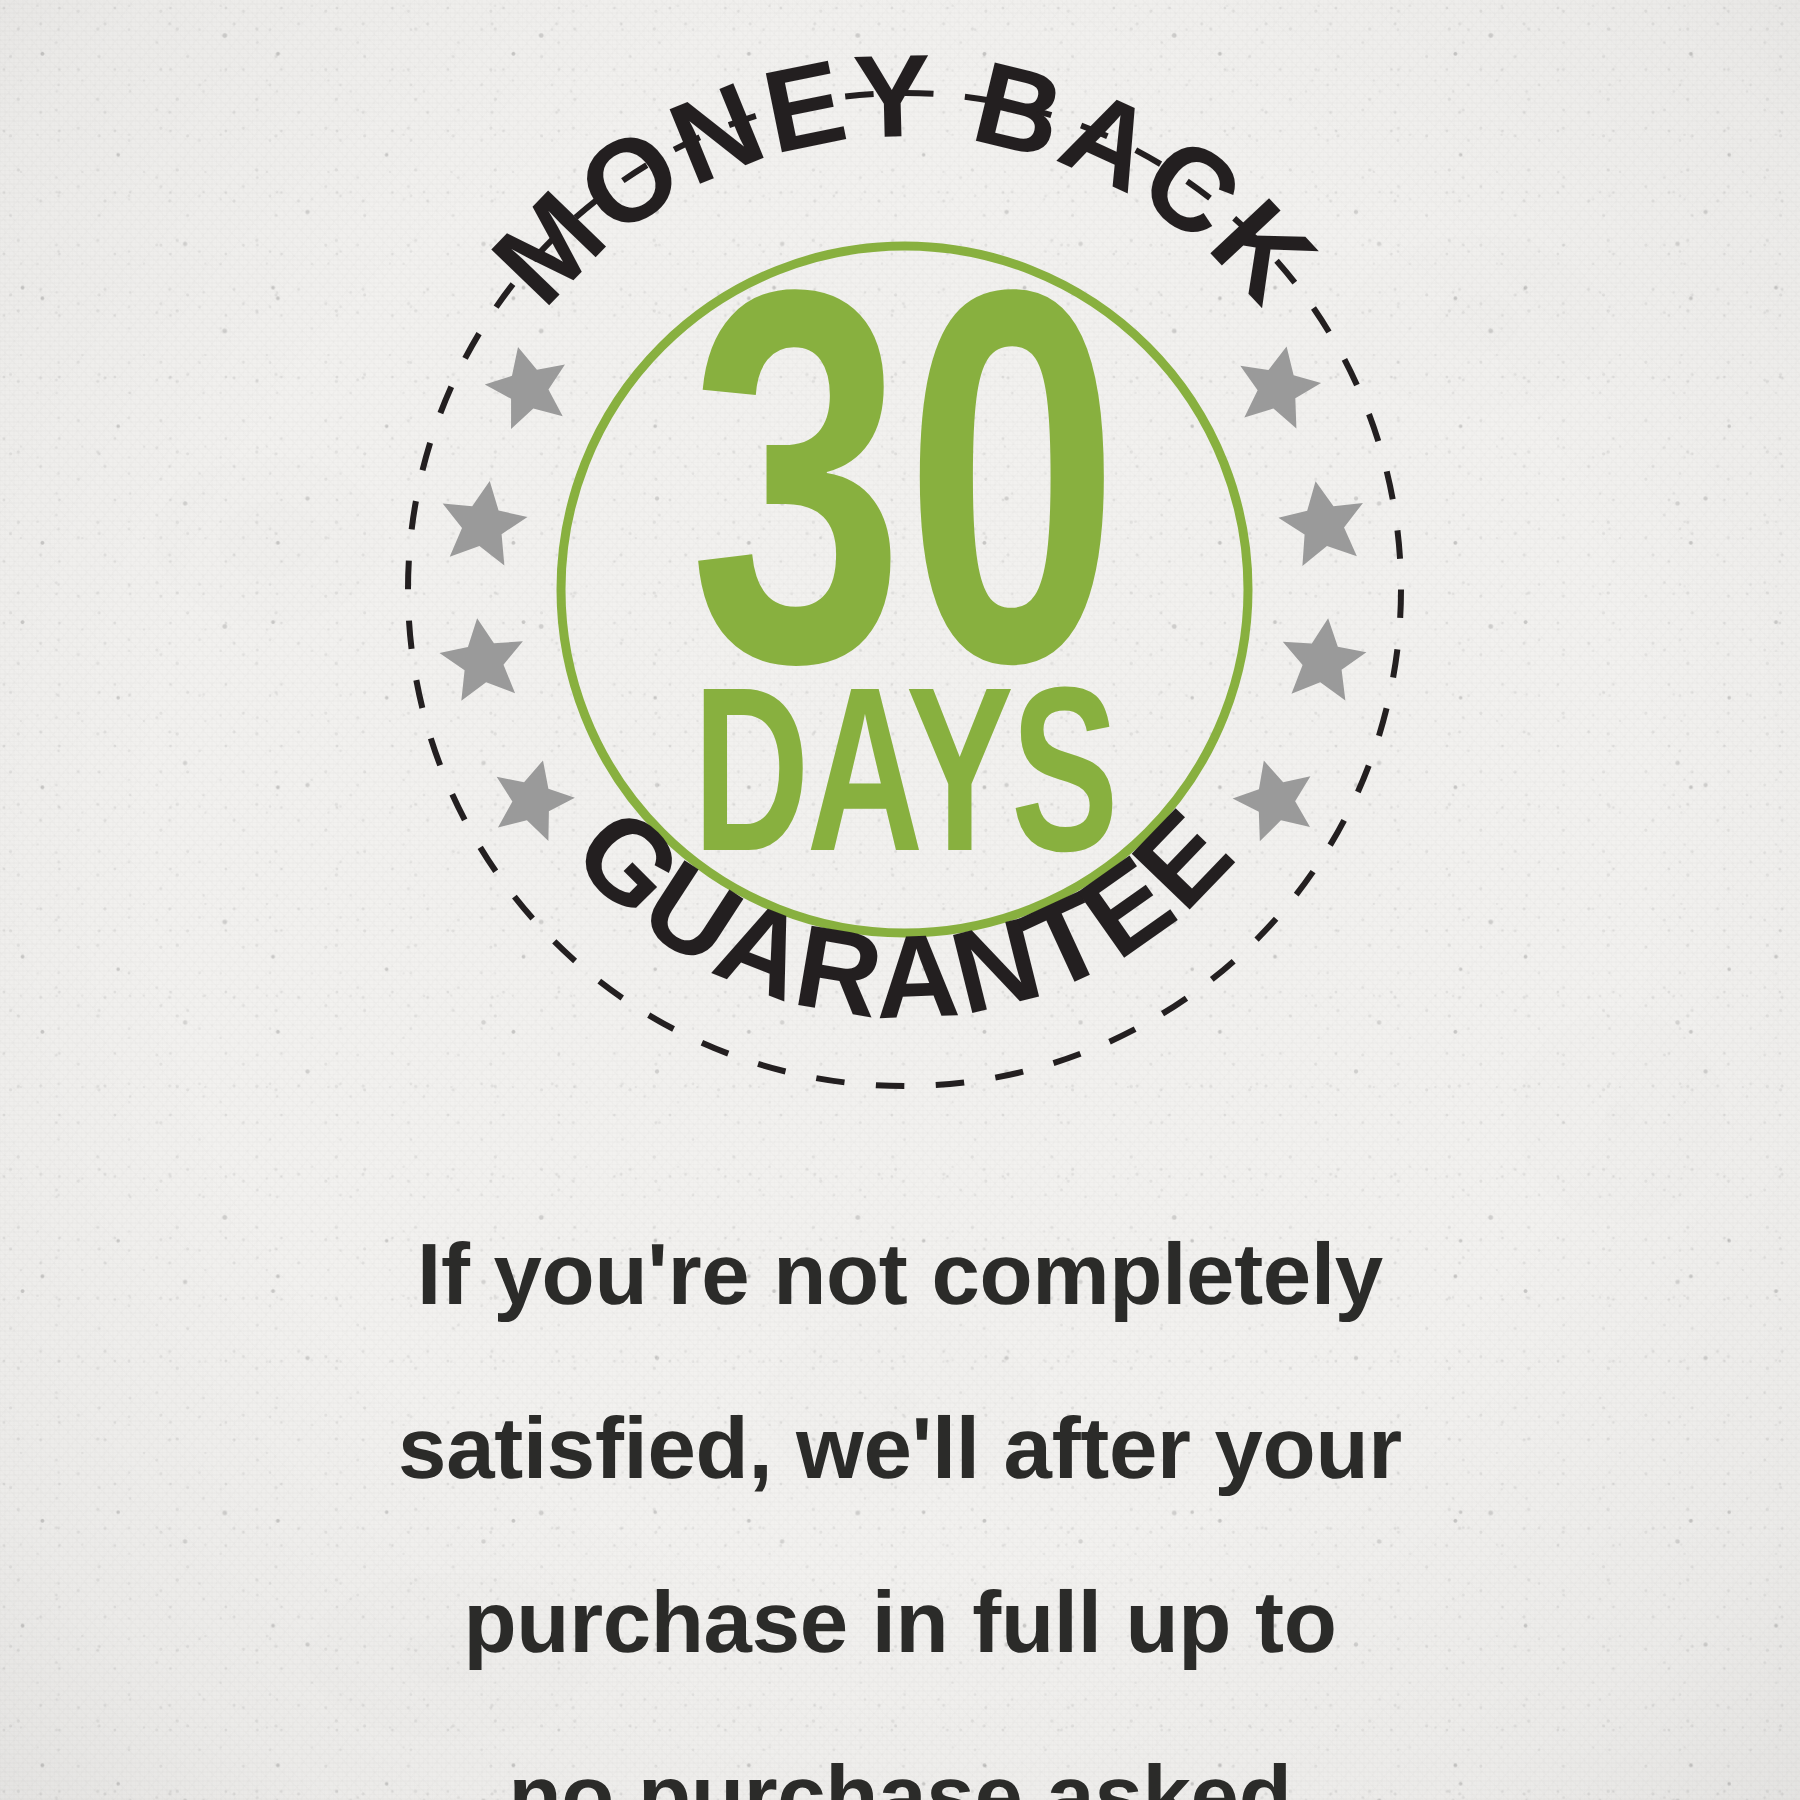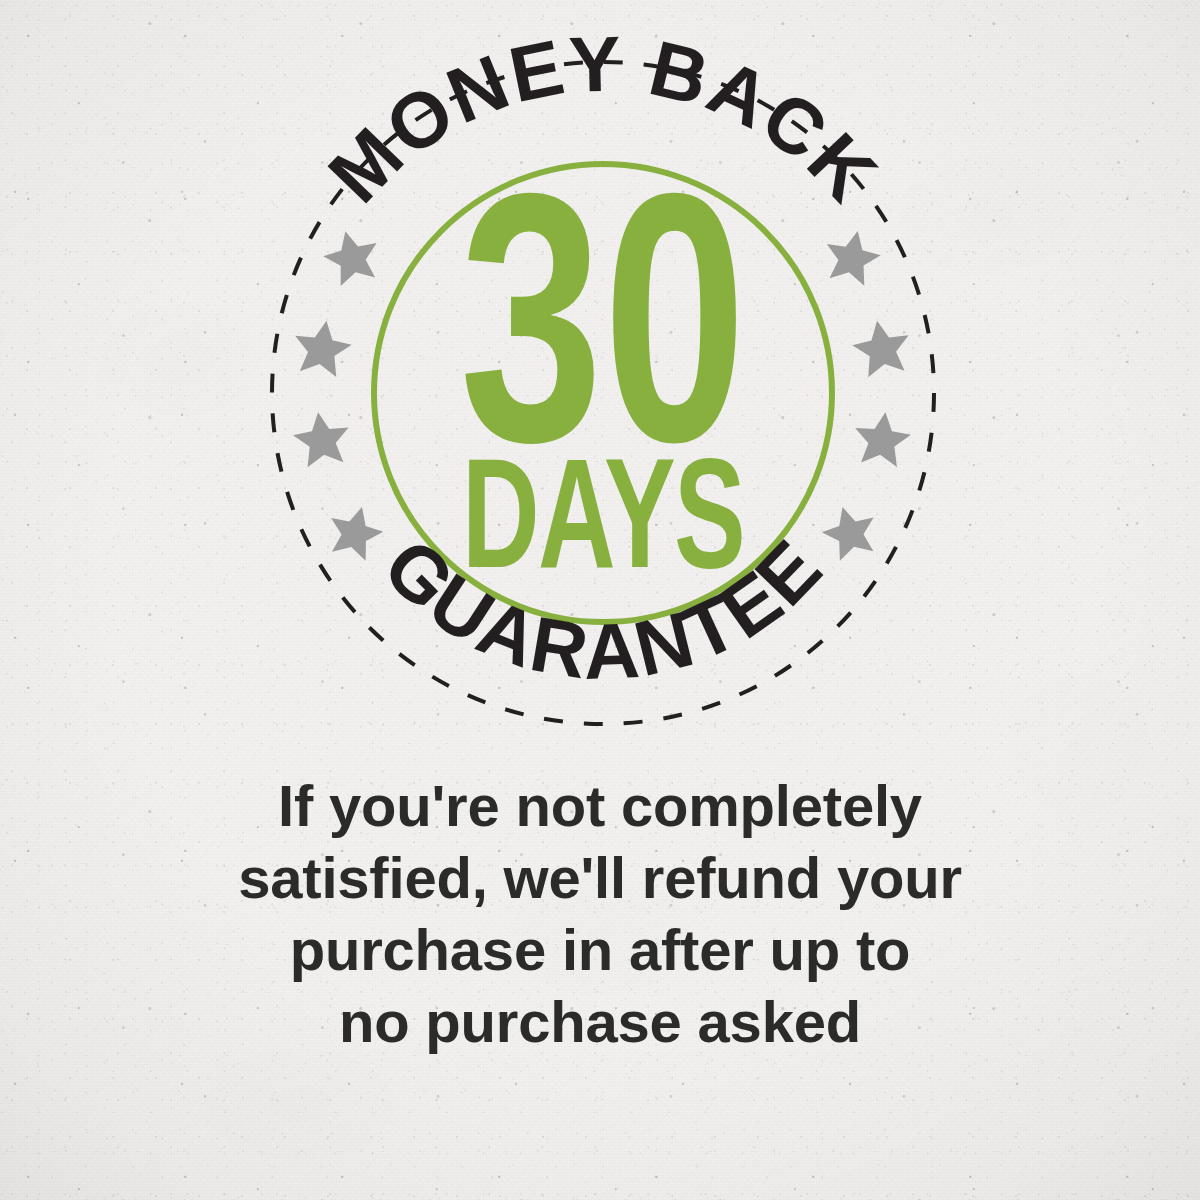--- a/index.html
+++ b/index.html
@@ -106,21 +106,21 @@
     top: 770px;
     width: 1200px;
     text-align: center;
     color: #2b2b29;
     font-family: "Liberation Sans", sans-serif;
     font-weight: bold;
     font-size: 58px;
     line-height: 72px;
     letter-spacing: -0.2px;
   }
-  .promise .line { display: block; white-space: nowrap; }
+  .promise .line { display: block; white-space: nowrap; margin-top: 44px; }
 </style>
 </head>
 <body>
 
 <div id="stage">
 
   <div class="paper-base"></div>
   <div class="paper-fiber"></div>
   <div class="paper-noise"></div>
   <div class="paper-specks"></div>
@@ -178,18 +178,18 @@
       </text>
 
       <text x="603" y="440" text-anchor="middle" fill="#88b03f" font-family="Liberation Sans Narrow, Liberation Sans, sans-serif" font-weight="bold" font-size="300" transform="translate(603,440) scale(0.86,1.18) translate(-603,-440)">30</text>
 
       <text x="603" y="567" text-anchor="middle" fill="#88b03f" font-family="Liberation Sans Narrow, Liberation Sans, sans-serif" font-weight="bold" font-size="128" letter-spacing="-2" transform="translate(603,567) scale(0.84,1.22) translate(-603,-567)">DAYS</text>
     </svg>
   </div>
 
   <div class="promise">
     <span class="line">If you're not completely</span>
-    <span class="line">satisfied, we'll refund your</span>
-    <span class="line">purchase in after up to</span>
+    <span class="line">satisfied, we'll after your</span>
+    <span class="line">purchase in full up to</span>
     <span class="line">no purchase asked</span>
   </div>
 
 </div>
 
 </body></html>

